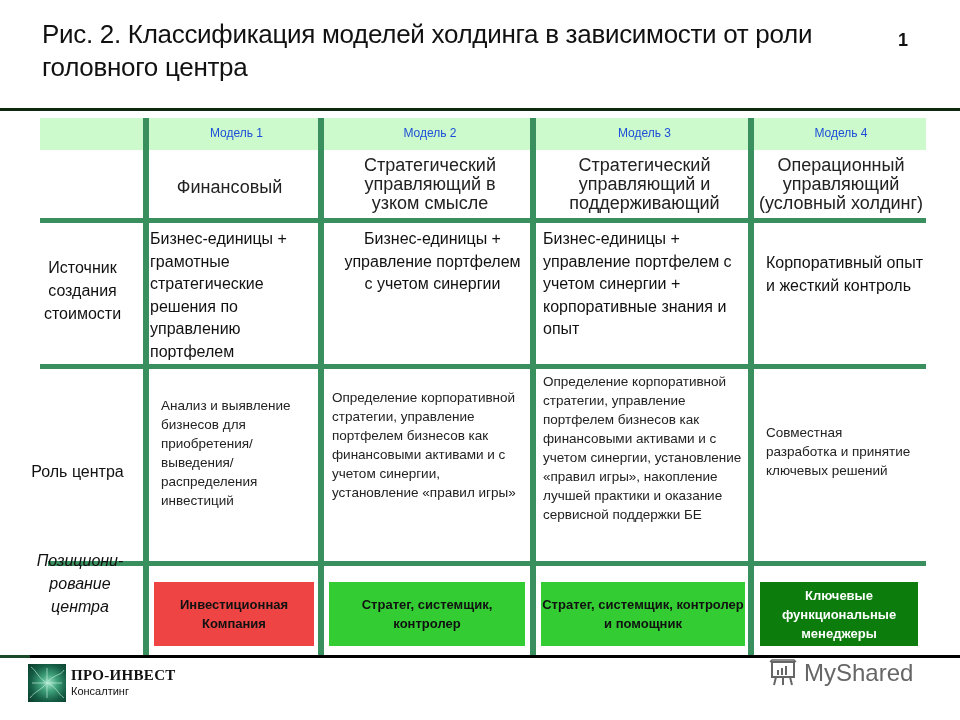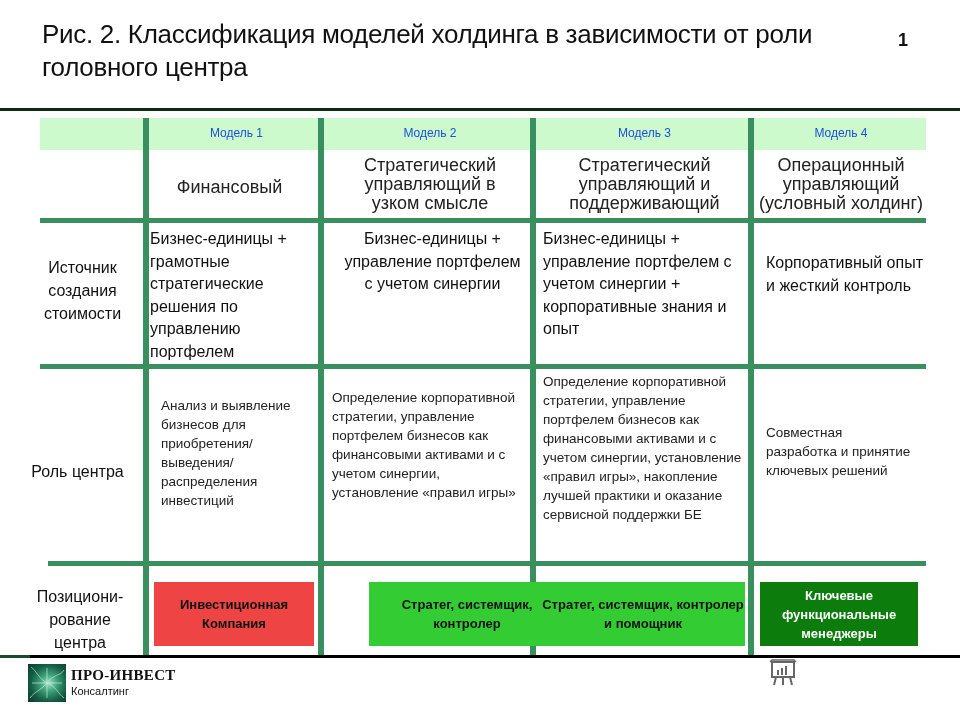--- a/index.html
+++ b/index.html
@@ -64,34 +64,34 @@
 <div class="abs vline" style="left:318px; top:118px; height:537px;"></div>
 <div class="abs vline" style="left:530px; top:118px; height:537px;"></div>
 <div class="abs vline" style="left:748px; top:118px; height:537px;"></div>
 
 <div class="abs hline" style="left:40px; top:218px; width:886px;"></div>
 <div class="abs hline" style="left:40px; top:364px; width:886px;"></div>
 <div class="abs hline" style="left:48px; top:561px; width:878px;"></div>
 
 <div class="abs rowlabel" style="left:30px; top:256px; width:105px;">Источник создания стоимости</div>
 <div class="abs rowlabel" style="left:30px; top:428px; width:95px;margin-top:32px;">Роль центра</div>
-<div class="abs rowlabel" style="left:28px; top:585px; width:104px;">Позициони- рование центра</div>
+<div class="abs rowlabel" style="left:28px; top:549px; width:104px;font-style:italic;">Позициони- рование центра</div>
 
 <div class="abs cell-big" style="left:150px; top:228px; width:150px;">Бизнес-единицы + грамотные стратегические решения по управлению портфелем</div>
 <div class="abs cell-big" style="left:340px; top:228px; width:185px;text-align:center;">Бизнес-единицы + управление портфелем с учетом синергии</div>
 <div class="abs cell-big" style="left:543px; top:228px; width:195px;">Бизнес-единицы + управление портфелем с учетом синергии + корпоративные знания и опыт</div>
 <div class="abs cell-big" style="left:766px; top:252px; width:160px;">Корпоративный опыт и жесткий контроль</div>
 
 <div class="abs cell-small" style="left:161px; top:396px; width:145px;">Анализ и выявление бизнесов для приобретения/ выведения/ распределения инвестиций</div>
 <div class="abs cell-small" style="left:332px; top:388px; width:196px;">Определение корпоративной стратегии, управление портфелем бизнесов как финансовыми активами и с учетом синергии, установление «правил игры»</div>
 <div class="abs cell-small" style="left:543px; top:372px; width:203px;">Определение корпоративной стратегии, управление портфелем бизнесов как финансовыми активами и с учетом синергии, установление «правил игры», накопление лучшей практики и оказание сервисной поддержки БЕ</div>
 <div class="abs cell-small" style="left:766px; top:423px; width:150px;">Совместная разработка и принятие ключевых решений</div>
 
 <div class="abs pos-box" style="left:154px; top:582px; width:160px; height:64px; background:#ef4444; color:#111;">Инвестиционная Компания</div>
-<div class="abs pos-box" style="left:329px; top:582px; width:196px; height:64px; background:#33cc33; color:#111;margin-left:40px;">Стратег, системщик, контролер</div>
+<div class="abs pos-box" style="left:329px; top:582px; width:196px; height:64px; background:#33cc33; color:#111;">Стратег, системщик, контролер</div>
 <div class="abs pos-box" style="left:541px; top:582px; width:204px; height:64px; background:#33cc33; color:#111;">Стратег, системщик, контролер и помощник</div>
 <div class="abs pos-box" style="left:760px; top:582px; width:158px; height:64px; background:#0c7c0c; color:#ffffff; padding:14px 2px; box-sizing:border-box;">Ключевые функциональные менеджеры</div>
 
 <div class="abs rule-bottom"></div>
 <div class="abs rule-bottom-left"></div>
 
 <div class="abs logo">
   <svg width="38" height="38" viewBox="0 0 38 38">
     <g fill="none" stroke="#c9f5e2" stroke-width="0.8" opacity="0.8">
       <path d="M19 19 C 25 10, 33 12, 36 6"></path>
@@ -108,13 +108,14 @@
 
 <div class="abs watermark">
   <svg width="30" height="30" viewBox="0 0 30 30">
     <rect x="4" y="4" width="22" height="15" fill="none" stroke="#666" stroke-width="2"></rect>
     <rect x="9" y="12" width="2" height="5" fill="#666"></rect>
     <rect x="13" y="10" width="2" height="7" fill="#666"></rect>
     <rect x="17" y="8" width="2" height="9" fill="#666"></rect>
     <path d="M8 19 L6 27 M15 19 L15 27 M22 19 L24 27" stroke="#666" stroke-width="2"></path>
     <path d="M2 4 L4 2 L26 2 L28 4" fill="none" stroke="#666" stroke-width="1.5"></path>
   </svg>
+  <span>MyShared</span>
 </div>
 
 </body></html>

